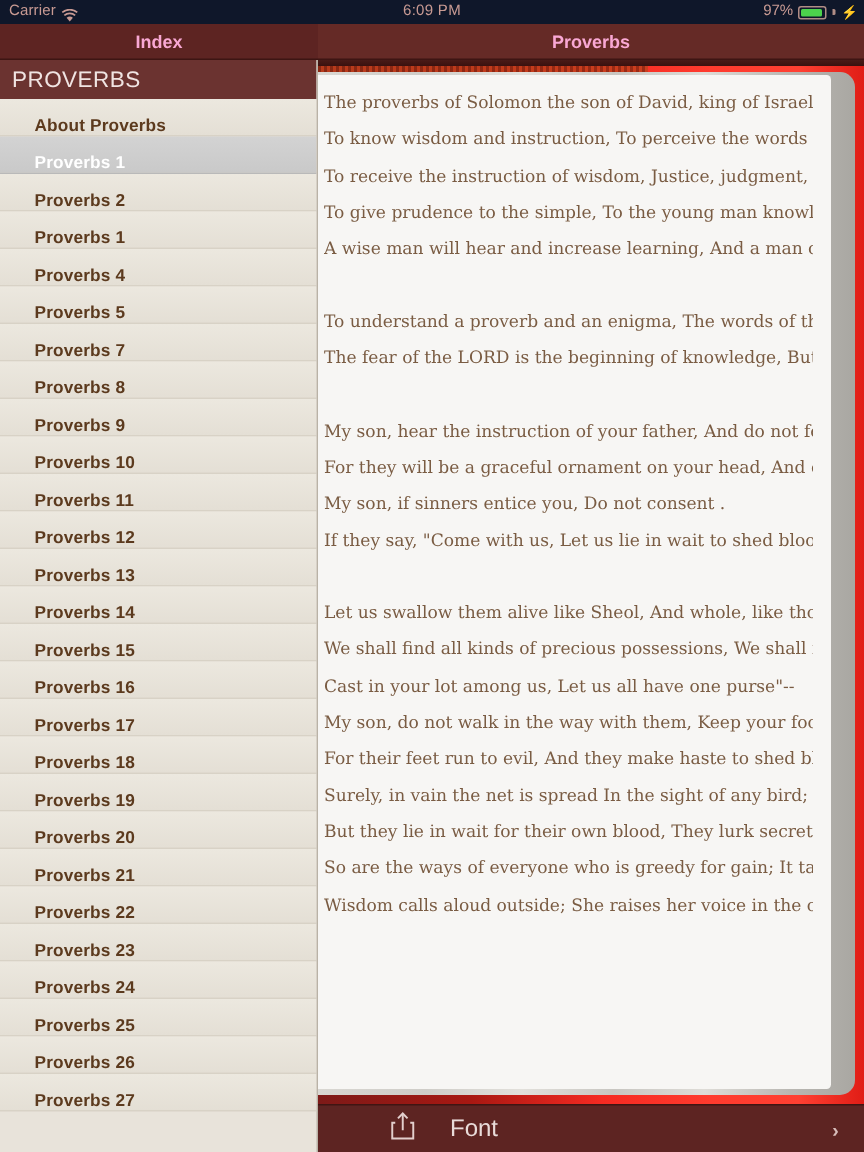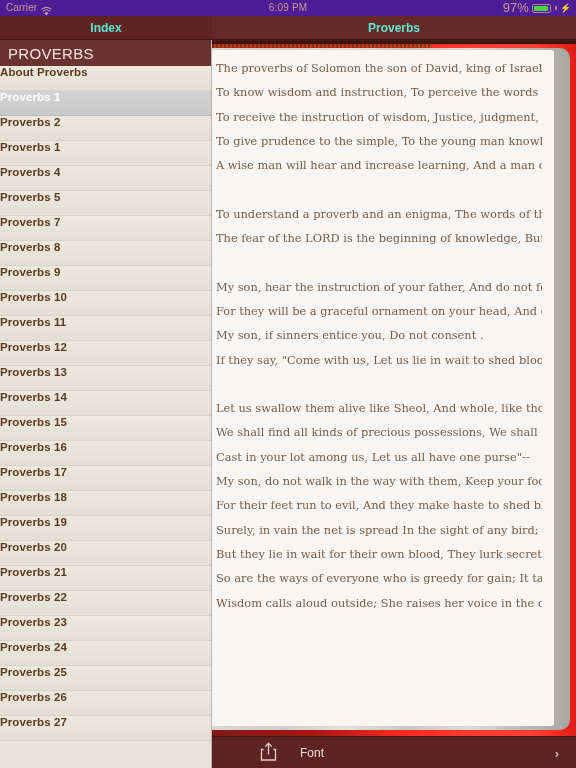--- a/index.html
+++ b/index.html
@@ -6,44 +6,44 @@
   html,body{
     width:576px; height:768px; overflow:hidden;
     font-family:"Liberation Sans", sans-serif;
     background:#5c2320;
   }
   #screen{ position:relative; width:576px; height:768px; overflow:hidden; }
 
   
   .statusbar{
     position:absolute; top:0; left:0; width:576px; height:16px;
-    background:#4c1d95; color:#c89a93;
+    background:#0f172a; color:#c89a93;
     font-size:10px; line-height:16px;
   }
   .sb-left{ position:absolute; left:6px; top:0; display:flex; align-items:center; gap:4px; }
   .sb-carrier{ font-size:10px; letter-spacing:.1px; }
   .wifi-ico{ display:inline-block; width:11px; height:9px; position:relative; top:1px; }
   .sb-time{
     position:absolute; left:0; width:576px; text-align:center;
     font-size:10px; letter-spacing:.2px;
   }
   .sb-right{ position:absolute; right:4px; top:0; display:flex; align-items:center; gap:3px; height:16px; }
-  .batt-pct{ font-size:13px; }
+  .batt-pct{ font-size:10px; }
   .batt-body{
     width:19px;height:9px;border:1px solid #b08d86;border-radius:2px;
     padding:1px; display:flex; align-items:center;
   }
   .batt-fill{ height:100%; width:96%; background:#4cd24c; border-radius:1px; }
   .batt-cap{ width:2px;height:4px;background:#b08d86;border-radius:0 1px 1px 0; margin-left:1px;}
   .batt-bolt{ font-size:9px; color:#b08d86; margin-left:1px; }
 
   
   .navbar{
     position:absolute; top:16px; height:24px;
-    background:#632825; color:#5eead4;
+    background:#632825; color:#f9a8d4;
     font-size:12px; font-weight:bold;
     display:flex; align-items:center; justify-content:center;
     border-bottom:1px solid #3d1513;
   }
   .navbar.left { left:0; width:212px; background:#5d2422; }
   .navbar.right{ left:212px; width:364px; background:#652a26; }
 
   
   .bookpane{
     position:absolute; left:212px; top:40px; width:364px; height:696px;
@@ -96,21 +96,21 @@
     border-right:1px solid #b9b2a6;
   }
   .sb-header{
     height:26px; background:#6b3330; color:#f0e4e2;
     font-size:15px; font-weight:normal; letter-spacing:.3px;
     display:flex; align-items:center; padding-left:8px;
     font-family:"Liberation Sans", sans-serif;
   }
   .sb-list{ position:relative; }
   .sb-item{
-    height:25px; display:flex; align-items:flex-start; padding-left:0;
+    height:25px; display:flex; align-items:flex-end; padding-left:23px;
     font-size:11.5px; font-weight:bold; color:#5c3a1e;
     background:linear-gradient(180deg,#ece8df 0%, #e4dfd5 100%);
     border-bottom:1px solid #d8d2c6;
     letter-spacing:.1px;
   }
   .sb-item.selected{
     background:linear-gradient(180deg,#d3d3d3 0%, #c9c9c9 100%);
     color:#ffffff;
     border-bottom:1px solid #b9b9b9;
   }
@@ -121,21 +121,21 @@
     background:#5d2422; border-top:1px solid #401513;
     display:flex; align-items:center;
   }
   .tb-share{
     position:absolute; left:44px; top:4px; width:24px; height:24px;
     display:flex; align-items:center; justify-content:center;
   }
   .tb-font{
     position:absolute; left:88px; top:0; height:32px;
     display:flex; align-items:center;
-    color:#e9dbd9; font-size:12px;
+    color:#e9dbd9; font-size:16px;
   }
   .tb-next{
     position:absolute; right:8px; top:0; height:32px; width:22px;
     display:flex; align-items:center; justify-content:center;
     color:#d7bcb9; font-size:13px; font-weight:bold;
   }
 </style>
 </head>
 <body>
 

